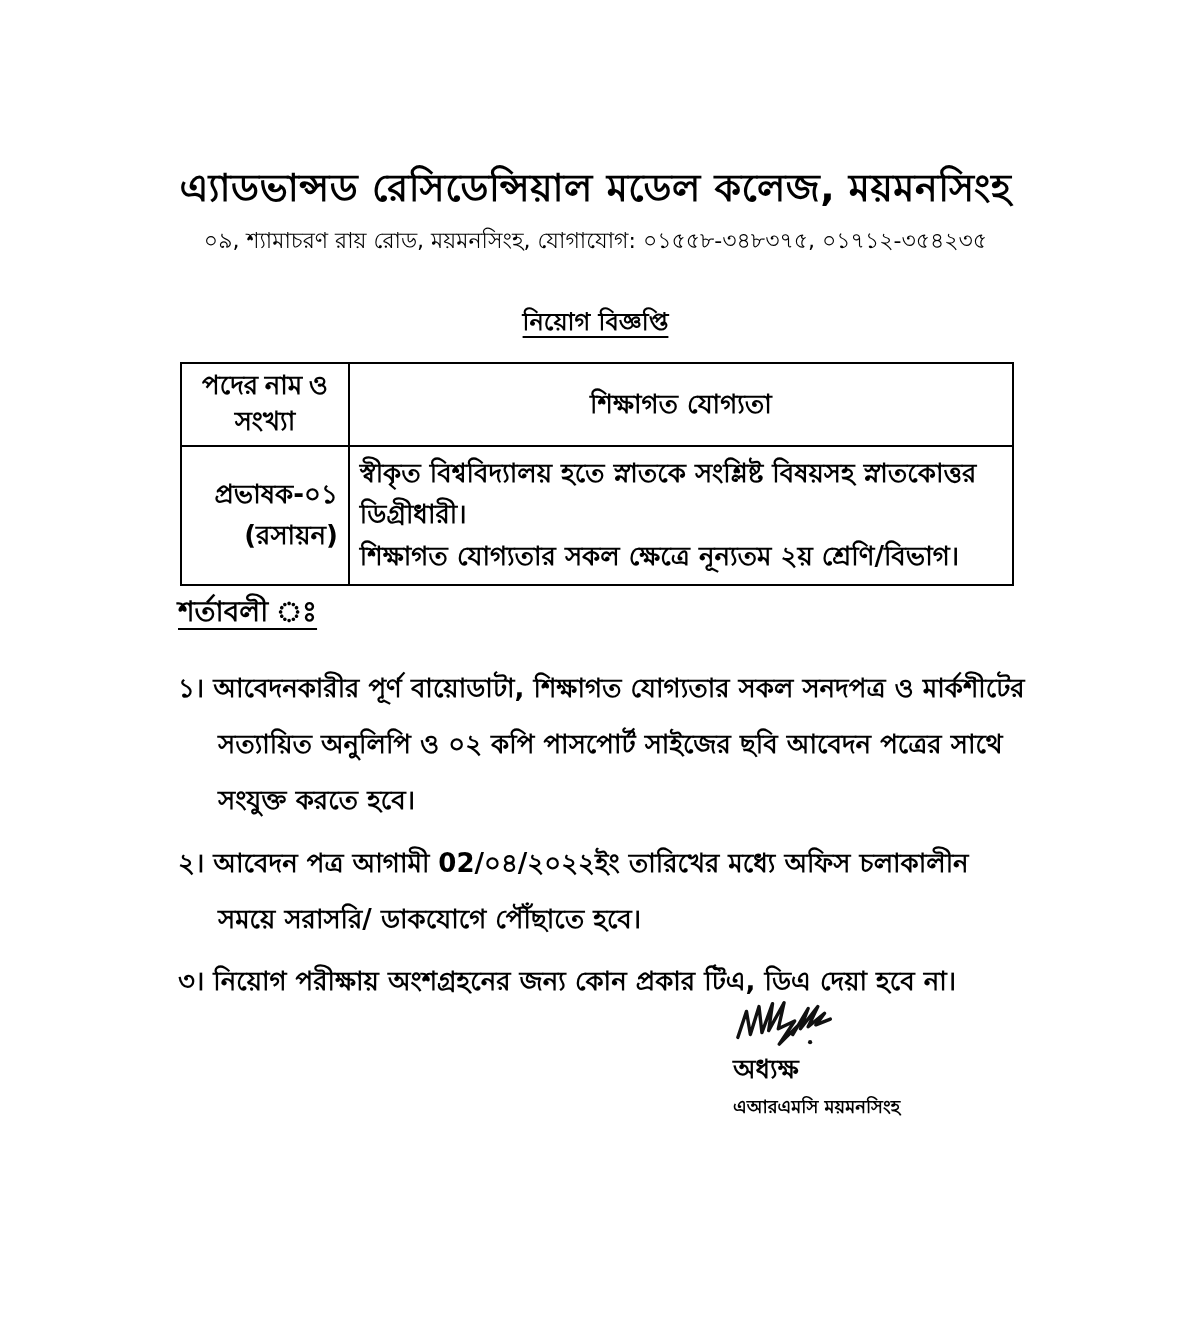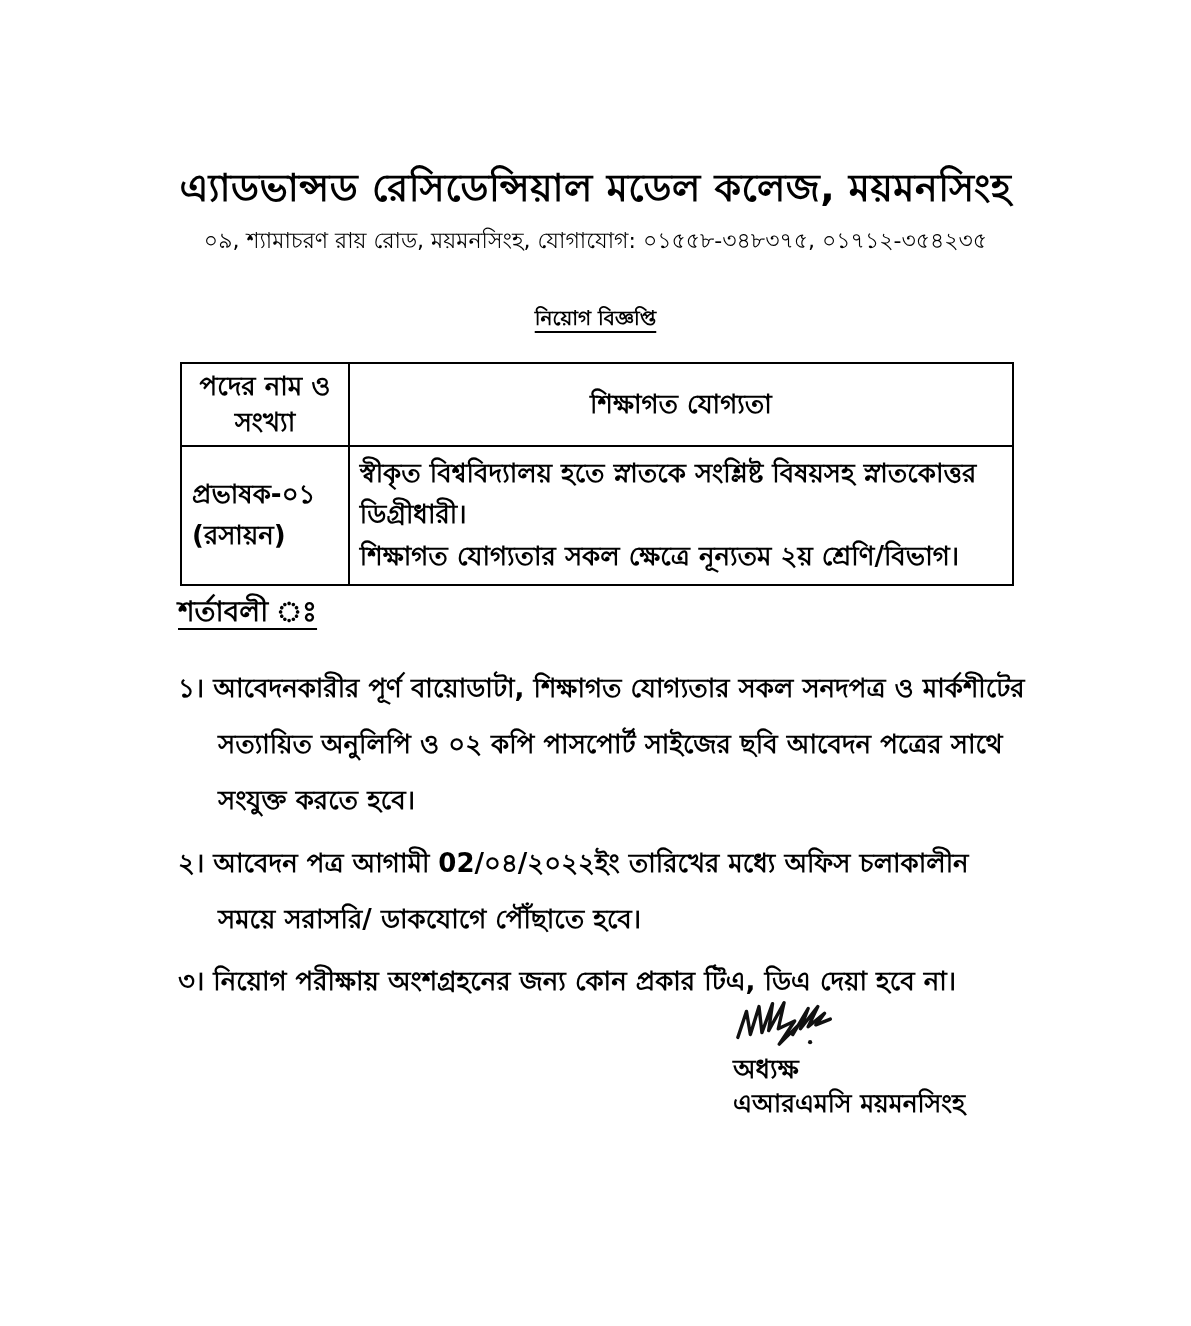--- a/index.html
+++ b/index.html
@@ -44,21 +44,21 @@
   
   .notice-title-wrap {
     position: absolute;
     top: 303px;
     left: 0;
     width: 100%;
     text-align: center;
   }
   .notice-title {
     display: inline-block;
-    font-size: 20px;
+    font-size: 24px;
     font-weight: bold;
     text-decoration: underline;
     text-underline-offset: 6px;
   }
 
   
   table.post-table {
     position: absolute;
     top: 362px;
     left: 180px;
@@ -66,34 +66,34 @@
     border-collapse: collapse;
     table-layout: fixed;
   }
   table.post-table th,
   table.post-table td {
     border: 2px solid #000000;
     font-size: 26px;
     font-weight: bold;
     vertical-align: middle;
   }
-  .col-post { width: 161px; }
+  .col-post { width: 161px; font-family: Liberation Serif, serif; }
   .col-qual { width: 637px; }
   table.post-table thead th {
     height: 75px;
     text-align: center;
     line-height: 1.4;
     padding: 4px 8px;
   }
   table.post-table tbody td {
     height: 100px;
     line-height: 1.6;
     padding: 6px 10px;
   }
-  td.cell-post { text-align: left; border-radius: 24px; }
+  td.cell-post { text-align: right; border-radius: 24px; }
   td.cell-qual { text-align: left; padding-left: 14px; border-radius: 31px; }
   .cell-line { display: block; }
 
   
   .conditions {
     position: absolute;
     top: 590px;
     left: 178px;
     width: 848px;
   }
@@ -126,23 +126,24 @@
     width: 106px;
     height: 56px;
     margin-bottom: 2px;
   }
   .signature-designation {
     font-size: 26px;
     font-weight: bold;
     line-height: 1.35;
   }
   .signature-org {
-    font-size: 25px;
+    font-size: 18px;
     font-weight: bold;
     line-height: 1.35;
+    margin-top: 8px;
     text-align: right;
   }
 </style>
 </head>
 <body>
 
 <div class="page">
 
   <div class="doc-header">
     <div class="college-name">এ্যাডভান্সড রেসিডেন্সিয়াল মডেল কলেজ, ময়মনসিংহ</div>

